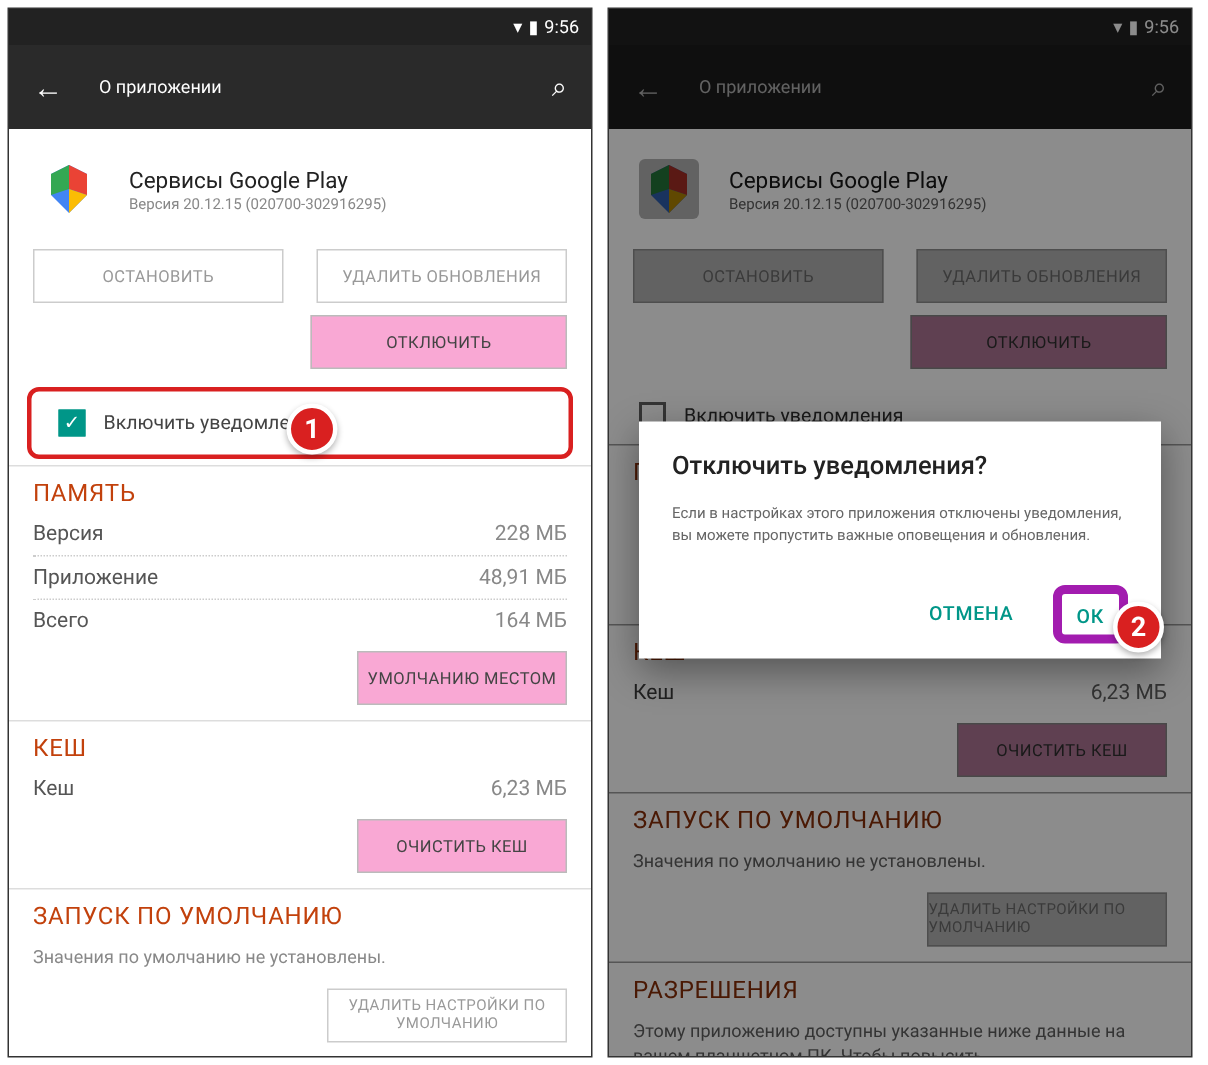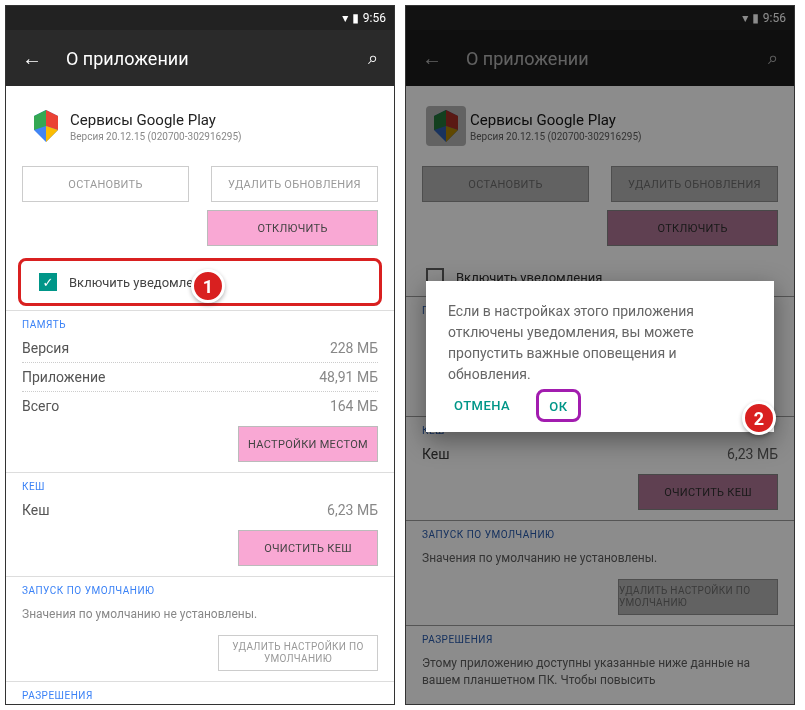--- a/index.html
+++ b/index.html
@@ -1,52 +1,52 @@
 <!DOCTYPE html>
 <html><head>
 <meta charset="utf-8">
 <style>
 *{margin:0;padding:0;box-sizing:border-box;font-family:Roboto,Arial,sans-serif}
 body{background:#fff;width:805px;height:710px;overflow:hidden}
 .container{display:flex;gap:10px;padding:5px}
 .phone{width:390px;height:700px;border:1px solid #333;background:#fff;position:relative;overflow:hidden}
 .statusbar{height:24px;background:#222;color:#fff;display:flex;justify-content:flex-end;align-items:center;padding:0 8px;font-size:12px;gap:4px}
 .toolbar{height:56px;background:#2a2a2a;color:#fff;display:flex;align-items:center;padding:0 16px;gap:24px}
-.toolbar .title{font-size:18px;flex:1}
-.appinfo{display:flex;align-items:center;padding:16px;}
+.toolbar .title{font-size:12px;flex:1}
+.appinfo{display:flex;align-items:center;padding:16px;gap:16px}
 .appicon{width:48px;height:48px;position:relative}
 .appicon svg{width:100%;height:100%}
 .appname{font-size:15px;color:#222}
 .appver{font-size:10px;color:#888;margin-top:2px}
 .btnrow{display:flex;padding:0 16px 8px;gap:22px}
 .btnrow2{display:flex;padding:0 16px 12px;justify-content:flex-end}
 .btn{flex:1;height:36px;border:1px solid #ccc;background:#fff;font-size:11px;color:#999;display:flex;align-items:center;justify-content:center;letter-spacing:0.3px}
 .btn.enabled{color:#444;background:#f9a8d4;border-color:#bbb}
 .btn.half{flex:0 0 48%}
 .checkrow{display:flex;align-items:center;padding:10px 16px;gap:12px}
 .checkbox{width:18px;height:18px;border:2px solid #888;display:flex;align-items:center;justify-content:center}
 .checkbox.checked{background:#009688;border-color:#009688;color:#fff;font-size:13px}
 .checklabel{font-size:13px;color:#444}
 .highlight{border:3px solid #d92020;border-radius:8px;padding:2px;margin:0 12px 4px}
 .sec{padding:8px 16px 4px;border-top:1px solid #ddd}
-.sechdr{font-size:10px;color:#3b82f6;letter-spacing:0.5px;margin-bottom:4px}
+.sechdr{font-size:16px;color:#c2410c;letter-spacing:0.5px;margin-bottom:4px}
 .datarow{display:flex;justify-content:space-between;padding:6px 0;font-size:14px}
 .datarow .lbl{color:#555}
 .datarow .val{color:#888}
 .dotted{border-bottom:1px dotted #ccc}
 .btnright{display:flex;justify-content:flex-end;padding:6px 0}
 .smalltext{font-size:12px;color:#888;padding:6px 0;line-height:1.4}
 .badge{position:absolute;width:34px;height:34px;border-radius:50%;background:#d92020;border:3px solid #fff;color:#fff;font-size:18px;font-weight:bold;display:flex;align-items:center;justify-content:center;box-shadow:0 2px 4px rgba(0,0,0,0.3);z-index:20}
 .overlay{position:absolute;inset:0;background:rgba(0,0,0,0.45);z-index:10}
 .dialog{position:absolute;left:20px;right:20px;top:275px;background:#fff;padding:20px 22px 10px;z-index:15;box-shadow:0 8px 24px rgba(0,0,0,0.4)}
 .dlgtitle{font-size:17px;font-weight:500;color:#222;margin-bottom:14px}
-.dlgbody{font-size:14px;color:#666;line-height:1.5;margin-bottom:4px}
-.dlgbtns{display:flex;gap:20px;align-items:center}
+.dlgbody{font-size:10px;color:#666;line-height:1.5;margin-bottom:25px}
+.dlgbtns{display:flex;justify-content:flex-end;gap:20px;align-items:center}
 .dlgbtn{color:#009688;font-size:13px;font-weight:500;padding:8px 6px;letter-spacing:0.5px}
-.okhl{border:3px solid #a21caf;border-radius:8px;padding:4px 8px}
+.okhl{border:6px solid #a21caf;border-radius:8px;padding:4px 8px}
 .dimmed{filter:brightness(0.7)}
 </style>
 </head>
 <body>
 
 <div class="container">
 
 <div class="phone">
 <div class="statusbar">
 <span>▾</span>
@@ -96,21 +96,21 @@
         </div>
 <div class="datarow dotted">
           <span class="lbl">Приложение</span>
           <span class="val">48,91 МБ</span>
         </div>
 <div class="datarow">
           <span class="lbl">Всего</span>
           <span class="val">164 МБ</span>
         </div>
 <div class="btnright">
-          <div class="btn enabled" style="flex:0 0 140px;text-align:center">НАСТРОЙКИ МЕСТОМ</div>
+          <div class="btn enabled" style="flex:0 0 140px;text-align:center">УМОЛЧАНИЮ МЕСТОМ</div>
         </div>
 </div>
 
 <div class="sec">
 <div class="sechdr">КЕШ</div>
 <div class="datarow">
           <span class="lbl">Кеш</span>
           <span class="val">6,23 МБ</span>
         </div>
 <div class="btnright">
@@ -191,20 +191,21 @@
           </div>
 </div>
 <div class="sec">
 <div class="sechdr">РАЗРЕШЕНИЯ</div>
 <div class="smalltext">Этому приложению доступны указанные ниже данные на вашем планшетном ПК. Чтобы повысить</div>
 </div>
 </div>
 
 <div class="overlay"></div>
 <div class="dialog">
+<div class="dlgtitle">Отключить уведомления?</div>
 <div class="dlgbody">Если в настройках этого приложения отключены уведомления, вы можете пропустить важные оповещения и обновления.</div>
 <div class="dlgbtns">
 <span class="dlgbtn">ОТМЕНА</span>
 <span class="okhl">
 <span class="dlgbtn" style="padding:2px">ОК</span>
 </span>
 </div>
 </div>
 <div class="badge" style="top:395px;right:18px">2</div>
 </div>

